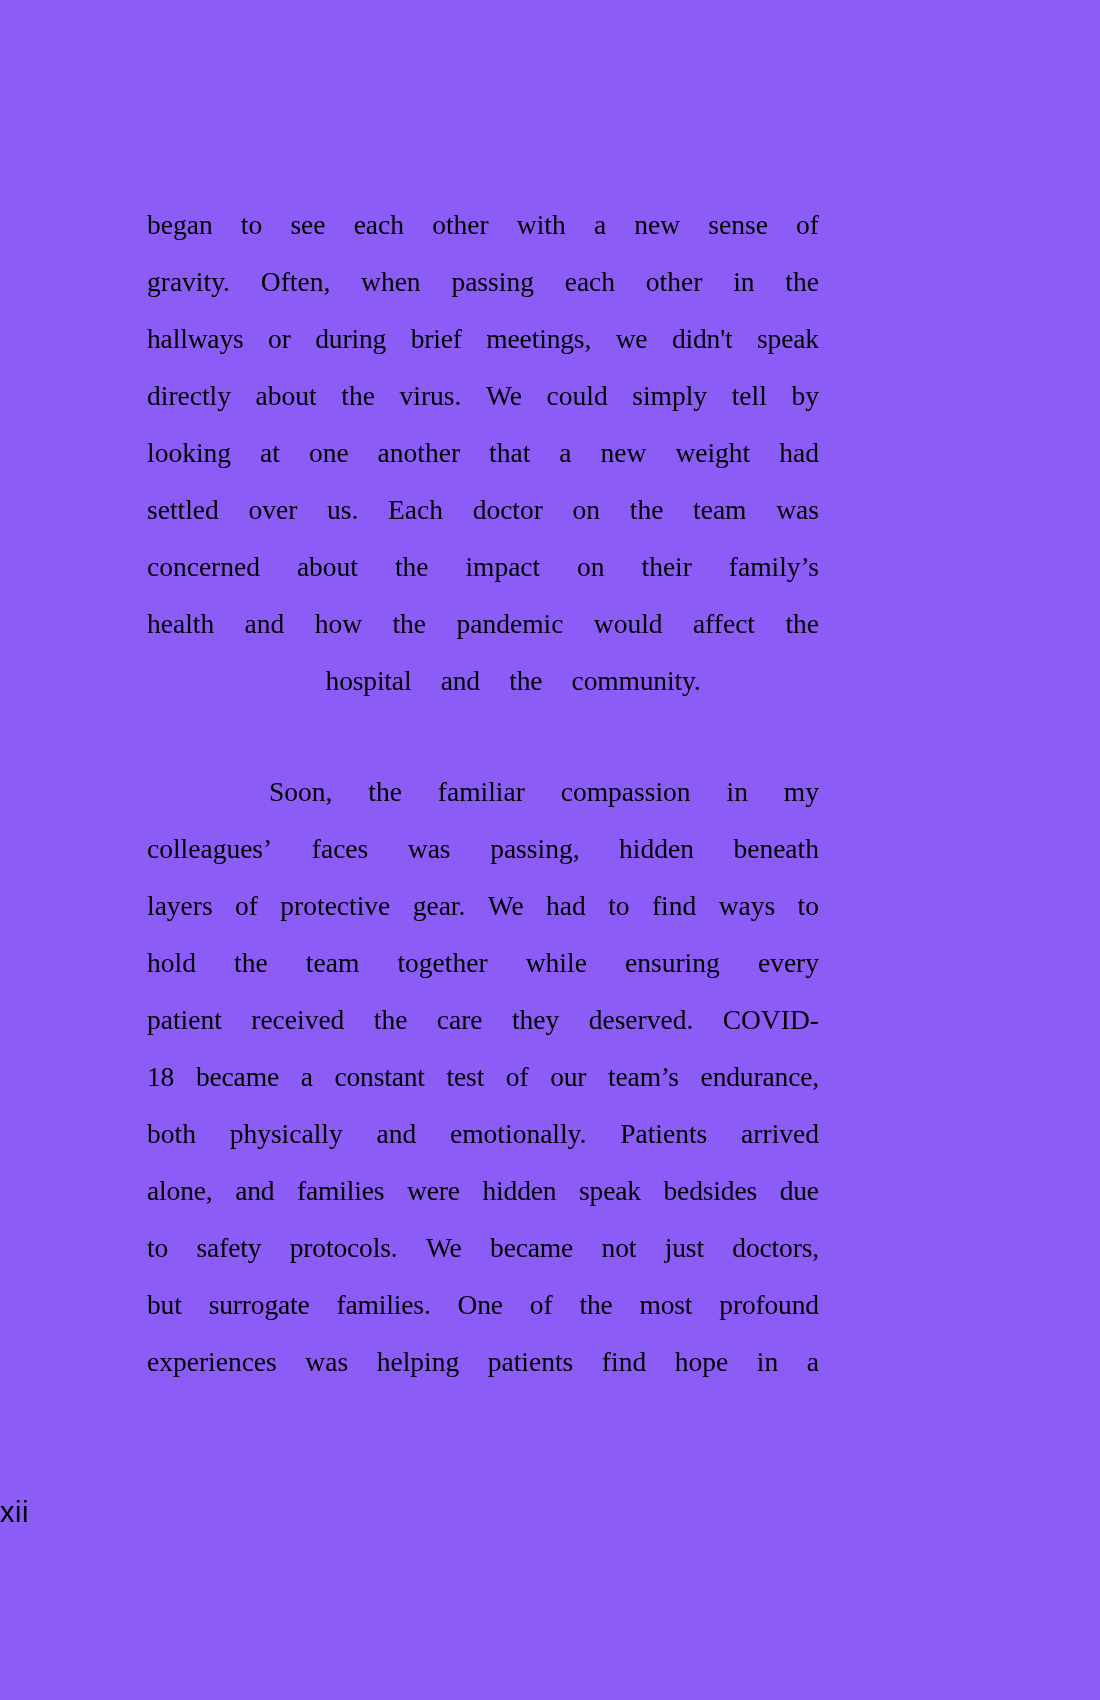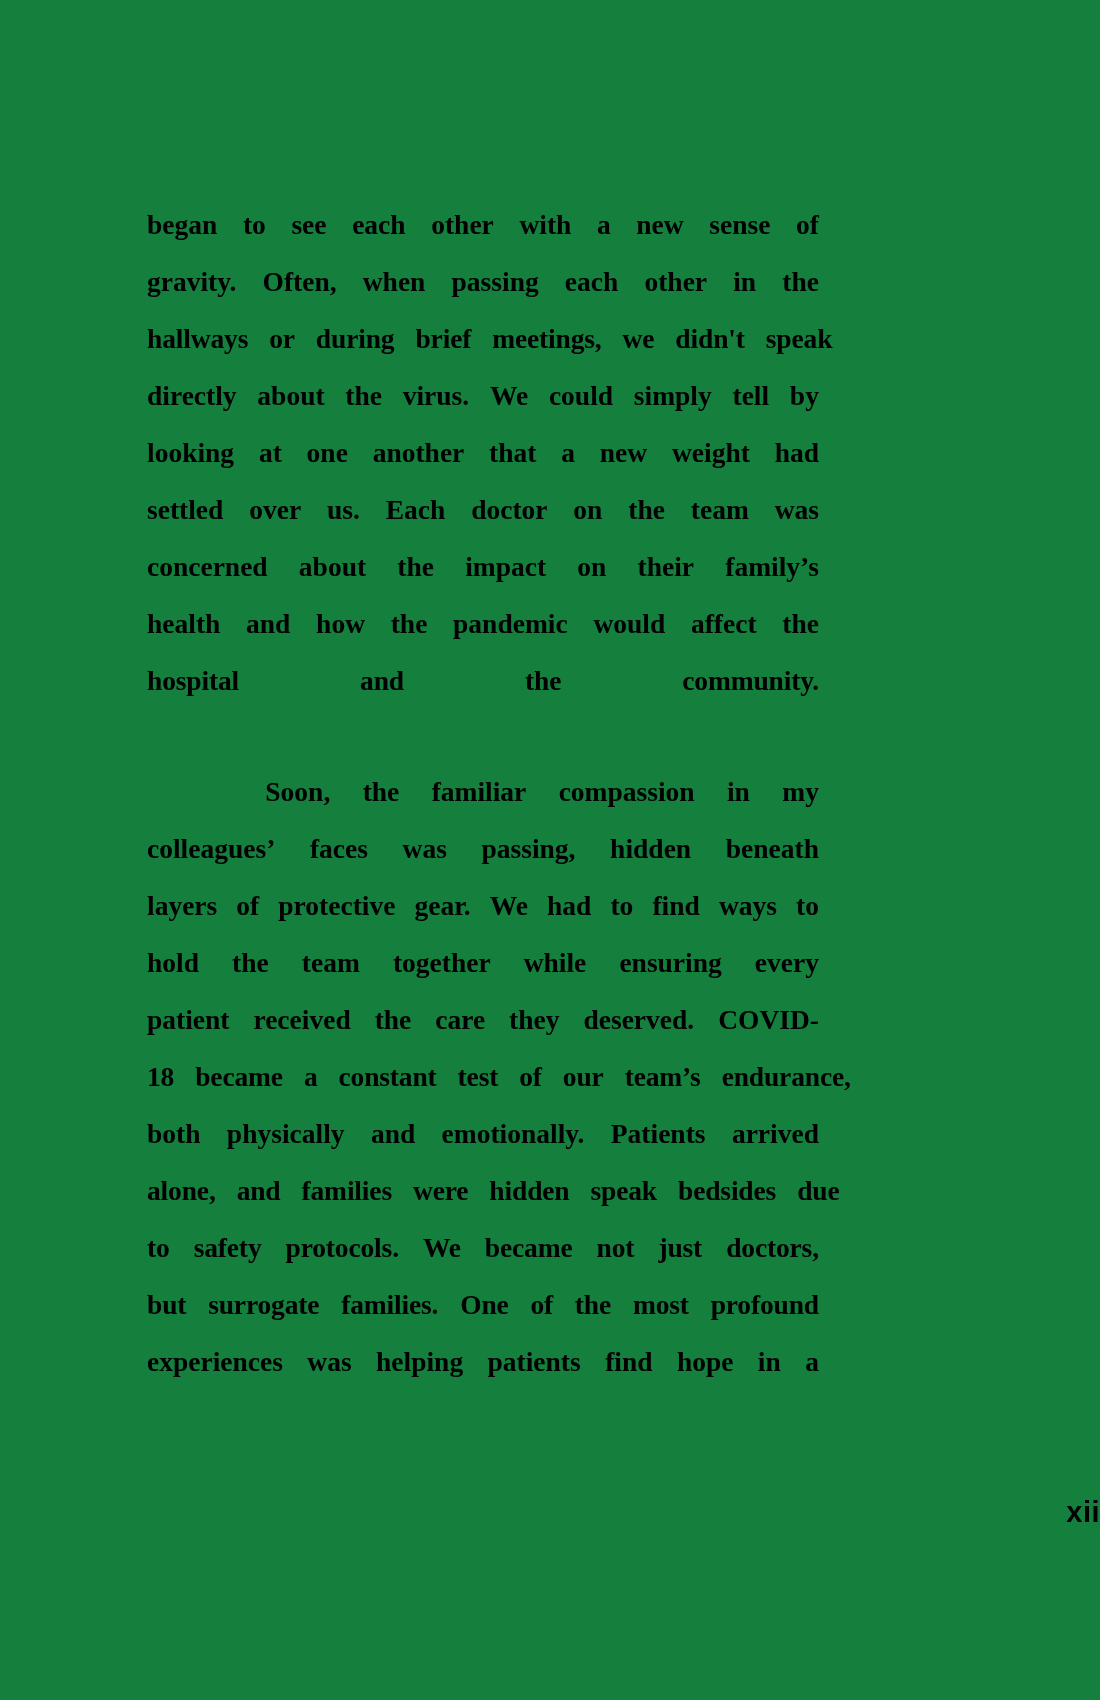--- a/index.html
+++ b/index.html
@@ -15,22 +15,21 @@
     font-family: "Liberation Serif", "DejaVu Serif", serif;
     color: #000000;
     -webkit-font-smoothing: antialiased;
   }
 
   .page {
     position: absolute;
     top: 0; left: 0;
     width: 1100px;
     height: 1700px;
-    background: #15803d;
-    font-weight: bold;
+    background: #8b5cf6;
   }
 
   .text-block {
     position: absolute;
     left: 147px;
     top: 196px;
     width: 672px;
   }
 
   
@@ -45,42 +44,43 @@
   }
   .line > .w {
     display: block;
   }
   
   .line.just {
     justify-content: space-between;
   }
   
   .line.last {
-    justify-content: space-between;
+    justify-content: center;
+    margin-left: 30px;
   }
   
   .line.tight {
     letter-spacing: -0.15px;
     gap: 21px;
   }
   .line.tight > .w {
     margin-right: 0;
   }
   .indent-box {
     display: block;
     width: 86px;
     flex: 0 0 86px;
   }
 
   .folio {
     position: absolute;
     left: 0;
     top: 1492px;
     width: 1100px;
-    text-align: right;
+    text-align: left;
     font-family: "Liberation Sans", "DejaVu Sans", sans-serif;
     font-size: 29px;
     line-height: 40px;
     color: #000000;
     letter-spacing: 0.5px;
   }
 </style>
 </head>
 <body>
 

